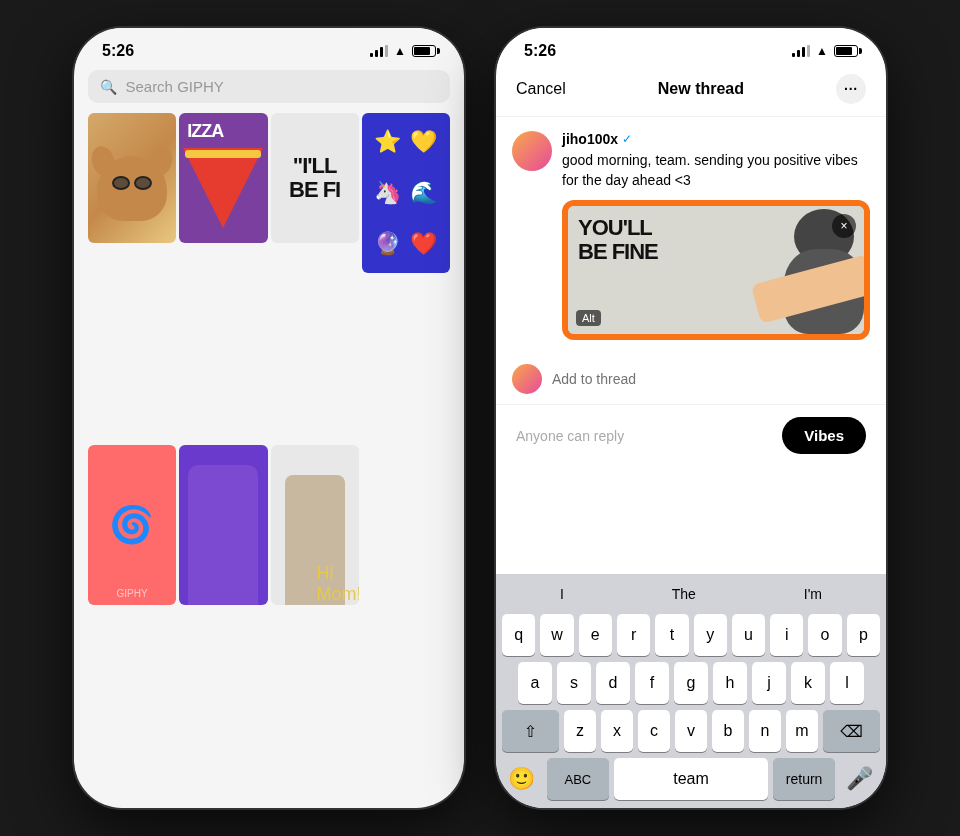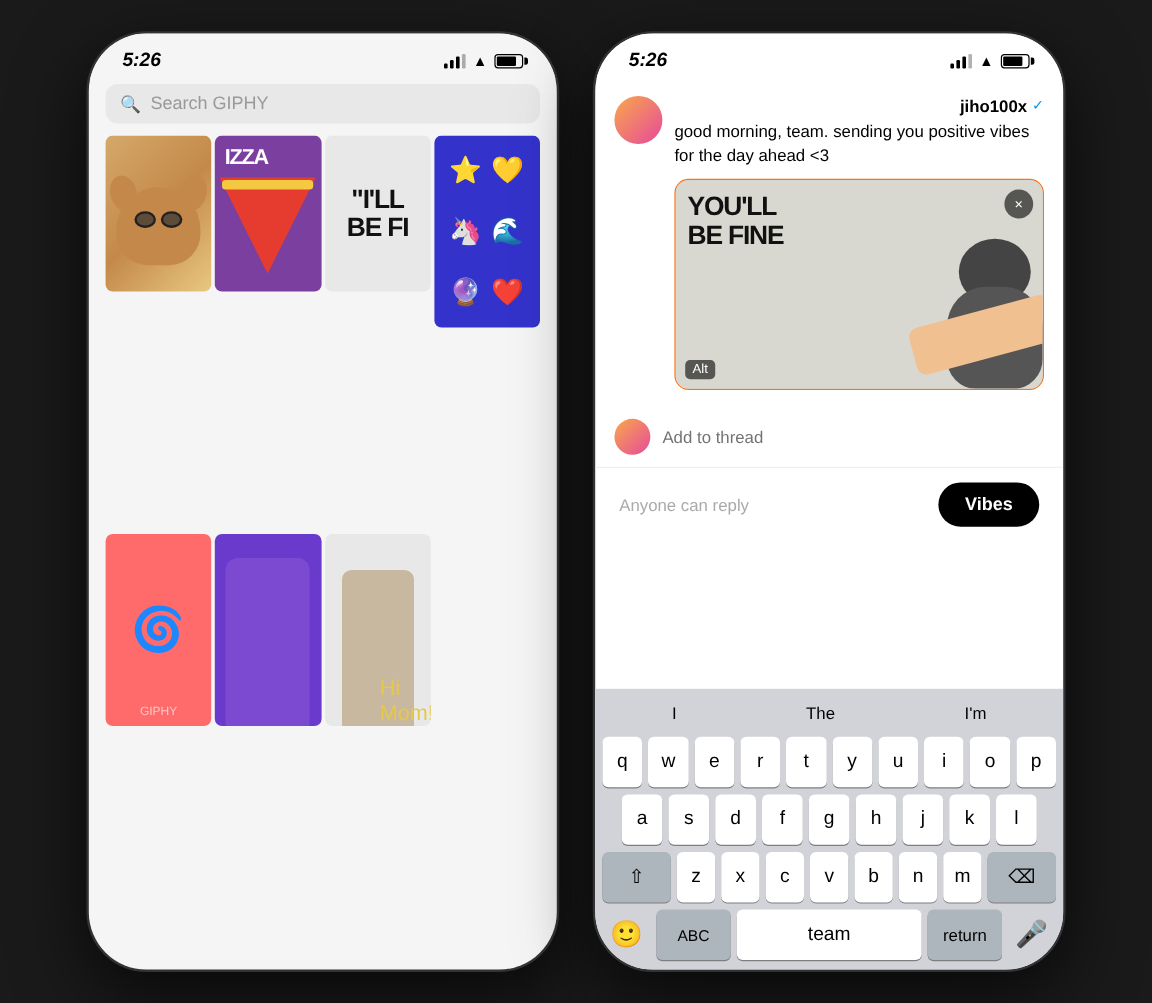--- a/index.html
+++ b/index.html
@@ -25,21 +25,20 @@
       box-shadow: 0 0 0 2px #333, 0 20px 60px rgba(0,0,0,0.7);
     }
 
     
     .status-bar {
       display: flex;
       align-items: center;
       justify-content: space-between;
       padding: 14px 28px 6px;
       background: #fff;
-      font-style: italic;
     }
     .status-time {
       font-size: 16px;
       font-weight: 600;
       color: #000;
     }
     .status-icons {
       display: flex;
       align-items: center;
       gap: 6px;
@@ -386,43 +385,42 @@
       border-radius: 50%;
       background: linear-gradient(135deg, #f9a84a, #e64a9b);
       flex-shrink: 0;
     }
     .post-content { flex: 1; }
     .post-user-row {
       display: flex;
       align-items: center;
       gap: 4px;
       margin-bottom: 4px;
-      justify-content: flex-end;
     }
     .post-username {
       font-size: 14px;
       font-weight: 700;
       color: #000;
     }
     .post-verified {
       color: #0095f6;
       font-size: 12px;
     }
     .post-text {
       font-size: 14px;
       color: #000;
       line-height: 1.4;
       margin-bottom: 10px;
     }
     .post-gif-container {
       border-radius: 12px;
       overflow: hidden;
       position: relative;
-      border: 1px solid #f97316;
-      height: 176px;
+      border: 6px solid #f97316;
+      height: 140px;
       background: #d8d8d8;
     }
     .post-gif-close {
       position: absolute;
       top: 8px;
       right: 8px;
       width: 24px;
       height: 24px;
       background: rgba(0,0,0,0.6);
       border-radius: 50%;
@@ -704,20 +702,27 @@
           <span></span>
           <span></span>
       </div>
       <span class="wifi-icon">▲</span>
       <div class="battery">
         <div class="battery-fill"></div>
       </div>
     </div>
   </div>
 
+  <div class="threads-header">
+    <span class="threads-cancel">Cancel</span>
+    <span class="threads-title">New thread</span>
+    <div class="threads-more">
+      <span>···</span>
+    </div>
+  </div>
 
   <div class="threads-post-area">
     <div class="post-avatar"></div>
     <div class="post-content">
       <div class="post-user-row">
         <span class="post-username">jiho100x</span>
         <span class="post-verified">✓</span>
       </div>
       <div class="post-text">good morning, team. sending you positive vibes for the day ahead &lt;3</div>
       <div class="post-gif-container">

